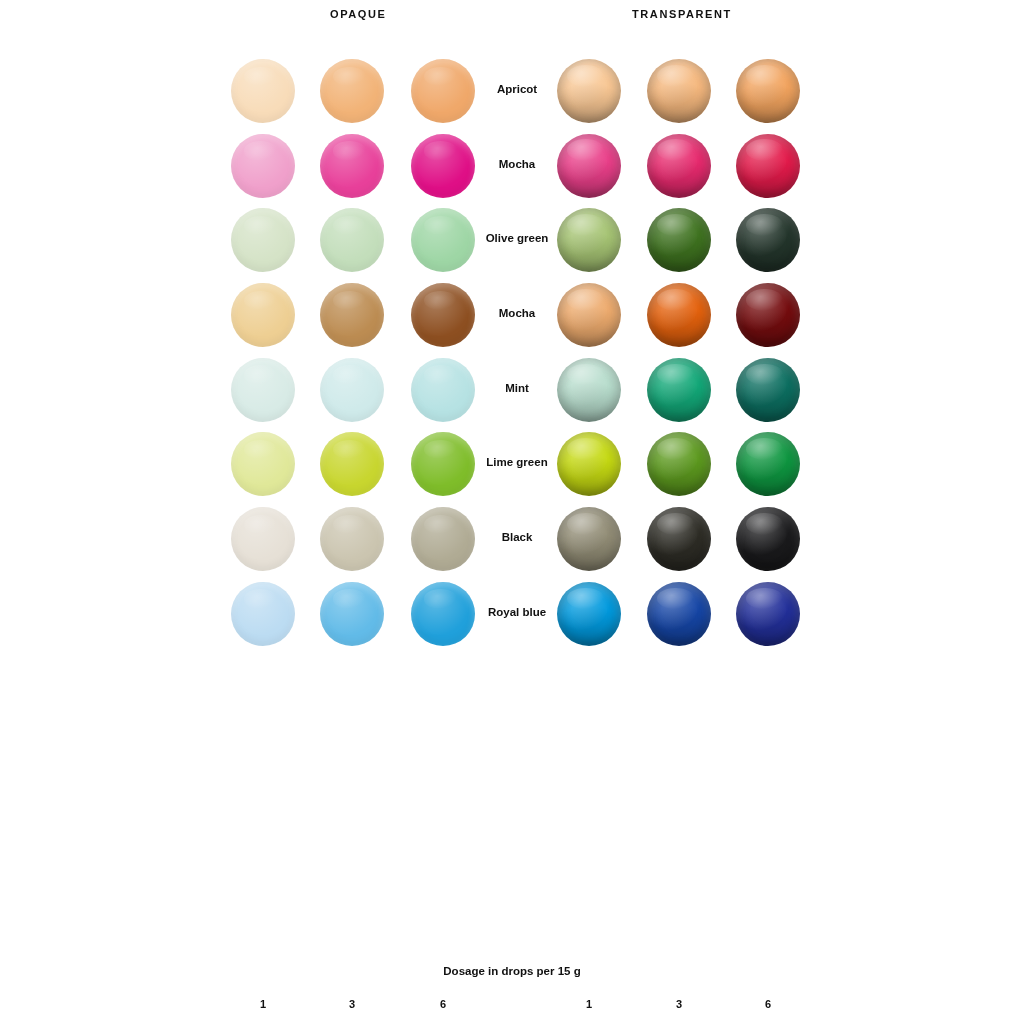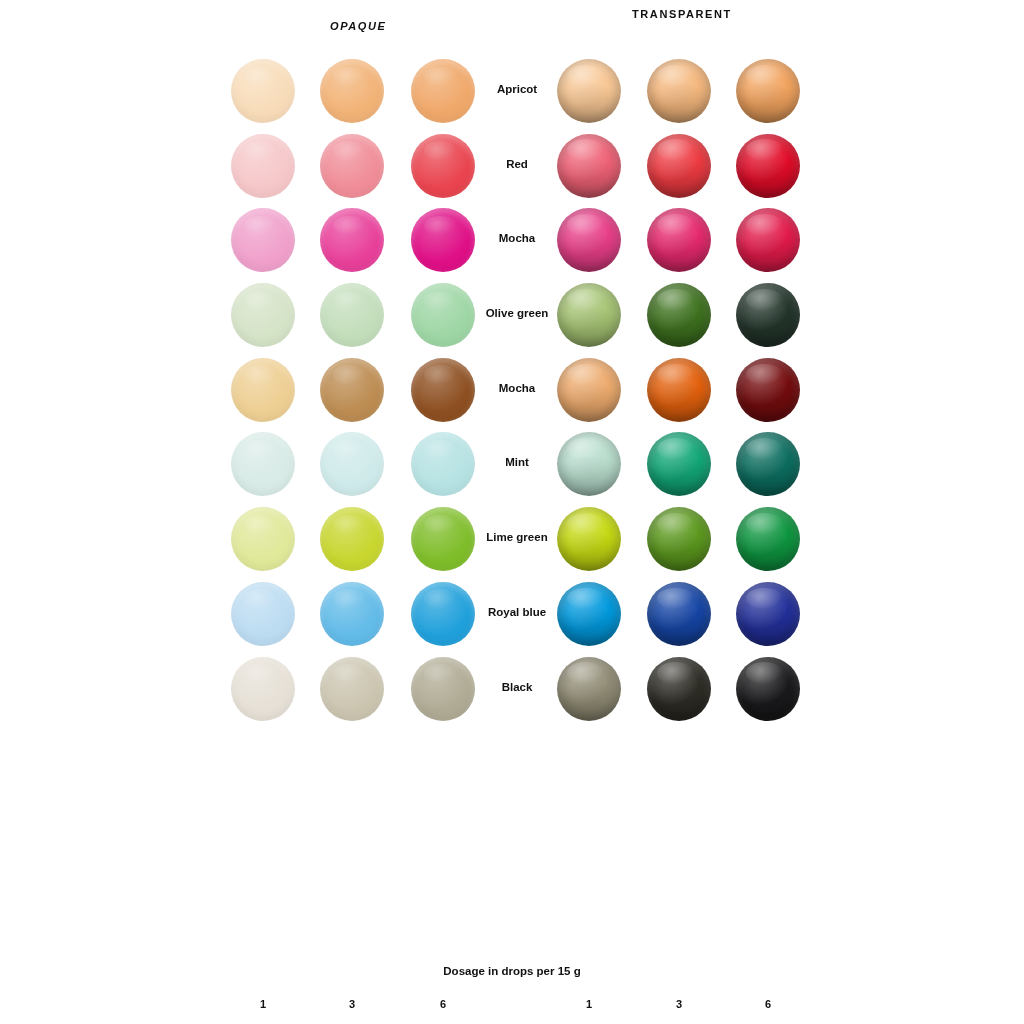--- a/index.html
+++ b/index.html
@@ -27,21 +27,21 @@
     height: 18px;
   }
   .header-label {
     position: absolute;
     font-size: 11px;
     font-weight: bold;
     letter-spacing: 1.6px;
     color: #111111;
     white-space: nowrap;
   }
-  #hdr-opaque { left: 330px; top: 12px; font-style: italic; }
+  #hdr-opaque { left: 330px; top: 0; }
   #hdr-transparent { left: 632px; top: 0; }
 
   
   #grid {
     position: absolute;
     top: 57px;
     left: 0;
     width: 1024px;
   }
   .swatch-row {
@@ -151,29 +151,20 @@
       <div class="swatch-row">
         <div class="swatch c0 op" style="background: radial-gradient(circle at 38% 30%, rgba(255, 255, 255, 0.26), rgba(255, 255, 255, 0) 58%), rgb(248, 220, 185);"></div>
         <div class="swatch c1 op" style="background: radial-gradient(circle at 38% 30%, rgba(255, 255, 255, 0.26), rgba(255, 255, 255, 0) 58%), rgb(242, 179, 119);"></div>
         <div class="swatch c2 op" style="background: radial-gradient(circle at 38% 30%, rgba(255, 255, 255, 0.26), rgba(255, 255, 255, 0) 58%), rgb(240, 168, 106);"></div>
         <div class="swatch c3 tr" style="background: radial-gradient(circle at 36% 27%, rgba(255, 255, 255, 0.3), rgba(255, 255, 255, 0) 50%), radial-gradient(circle at 50% 112%, rgba(0, 0, 0, 0.26), rgba(0, 0, 0, 0) 62%), rgb(248, 199, 148);"></div>
         <div class="swatch c4 tr" style="background: radial-gradient(circle at 36% 27%, rgba(255, 255, 255, 0.3), rgba(255, 255, 255, 0) 50%), radial-gradient(circle at 50% 112%, rgba(0, 0, 0, 0.26), rgba(0, 0, 0, 0) 62%), rgb(245, 184, 126);"></div>
         <div class="swatch c5 tr" style="background: radial-gradient(circle at 36% 27%, rgba(255, 255, 255, 0.3), rgba(255, 255, 255, 0) 50%), radial-gradient(circle at 50% 112%, rgba(0, 0, 0, 0.26), rgba(0, 0, 0, 0) 62%), rgb(242, 164, 95);"></div>
         <div class="row-label">Apricot</div>
       </div>
       <div class="swatch-row">
-        <div class="swatch c0 op" style="background: radial-gradient(circle at 38% 30%, rgba(255, 255, 255, 0.26), rgba(255, 255, 255, 0) 58%), rgb(246, 199, 201);"></div>
-        <div class="swatch c1 op" style="background: radial-gradient(circle at 38% 30%, rgba(255, 255, 255, 0.26), rgba(255, 255, 255, 0) 58%), rgb(240, 141, 152);"></div>
-        <div class="swatch c2 op" style="background: radial-gradient(circle at 38% 30%, rgba(255, 255, 255, 0.26), rgba(255, 255, 255, 0) 58%), rgb(233, 68, 79);"></div>
-        <div class="swatch c3 tr" style="background: radial-gradient(circle at 36% 27%, rgba(255, 255, 255, 0.3), rgba(255, 255, 255, 0) 50%), radial-gradient(circle at 50% 112%, rgba(0, 0, 0, 0.26), rgba(0, 0, 0, 0) 62%), rgb(239, 98, 118);"></div>
-        <div class="swatch c4 tr" style="background: radial-gradient(circle at 36% 27%, rgba(255, 255, 255, 0.3), rgba(255, 255, 255, 0) 50%), radial-gradient(circle at 50% 112%, rgba(0, 0, 0, 0.26), rgba(0, 0, 0, 0) 62%), rgb(238, 59, 66);"></div>
-        <div class="swatch c5 tr" style="background: radial-gradient(circle at 36% 27%, rgba(255, 255, 255, 0.3), rgba(255, 255, 255, 0) 50%), radial-gradient(circle at 50% 112%, rgba(0, 0, 0, 0.26), rgba(0, 0, 0, 0) 62%), rgb(226, 13, 41);"></div>
-        <div class="row-label">Red</div>
-      </div>
-      <div class="swatch-row">
         <div class="swatch c0 op" style="background: radial-gradient(circle at 38% 30%, rgba(255, 255, 255, 0.26), rgba(255, 255, 255, 0) 58%), rgb(240, 160, 203);"></div>
         <div class="swatch c1 op" style="background: radial-gradient(circle at 38% 30%, rgba(255, 255, 255, 0.26), rgba(255, 255, 255, 0) 58%), rgb(232, 64, 154);"></div>
         <div class="swatch c2 op" style="background: radial-gradient(circle at 38% 30%, rgba(255, 255, 255, 0.26), rgba(255, 255, 255, 0) 58%), rgb(223, 15, 134);"></div>
         <div class="swatch c3 tr" style="background: radial-gradient(circle at 36% 27%, rgba(255, 255, 255, 0.3), rgba(255, 255, 255, 0) 50%), radial-gradient(circle at 50% 112%, rgba(0, 0, 0, 0.26), rgba(0, 0, 0, 0) 62%), rgb(233, 63, 137);"></div>
         <div class="swatch c4 tr" style="background: radial-gradient(circle at 36% 27%, rgba(255, 255, 255, 0.3), rgba(255, 255, 255, 0) 50%), radial-gradient(circle at 50% 112%, rgba(0, 0, 0, 0.26), rgba(0, 0, 0, 0) 62%), rgb(231, 42, 110);"></div>
         <div class="swatch c5 tr" style="background: radial-gradient(circle at 36% 27%, rgba(255, 255, 255, 0.3), rgba(255, 255, 255, 0) 50%), radial-gradient(circle at 50% 112%, rgba(0, 0, 0, 0.26), rgba(0, 0, 0, 0) 62%), rgb(227, 27, 75);"></div>
         <div class="row-label">Mocha</div>
       </div>
       <div class="swatch-row">
         <div class="swatch c0 op" style="background: radial-gradient(circle at 38% 30%, rgba(255, 255, 255, 0.26), rgba(255, 255, 255, 0) 58%), rgb(213, 227, 199);"></div>
@@ -205,36 +196,36 @@
       <div class="swatch-row">
         <div class="swatch c0 op" style="background: radial-gradient(circle at 38% 30%, rgba(255, 255, 255, 0.26), rgba(255, 255, 255, 0) 58%), rgb(224, 232, 153);"></div>
         <div class="swatch c1 op" style="background: radial-gradient(circle at 38% 30%, rgba(255, 255, 255, 0.26), rgba(255, 255, 255, 0) 58%), rgb(200, 214, 47);"></div>
         <div class="swatch c2 op" style="background: radial-gradient(circle at 38% 30%, rgba(255, 255, 255, 0.26), rgba(255, 255, 255, 0) 58%), rgb(127, 189, 42);"></div>
         <div class="swatch c3 tr" style="background: radial-gradient(circle at 36% 27%, rgba(255, 255, 255, 0.3), rgba(255, 255, 255, 0) 50%), radial-gradient(circle at 50% 112%, rgba(0, 0, 0, 0.26), rgba(0, 0, 0, 0) 62%), rgb(197, 217, 19);"></div>
         <div class="swatch c4 tr" style="background: radial-gradient(circle at 36% 27%, rgba(255, 255, 255, 0.3), rgba(255, 255, 255, 0) 50%), radial-gradient(circle at 50% 112%, rgba(0, 0, 0, 0.26), rgba(0, 0, 0, 0) 62%), rgb(93, 154, 31);"></div>
         <div class="swatch c5 tr" style="background: radial-gradient(circle at 36% 27%, rgba(255, 255, 255, 0.3), rgba(255, 255, 255, 0) 50%), radial-gradient(circle at 50% 112%, rgba(0, 0, 0, 0.26), rgba(0, 0, 0, 0) 62%), rgb(15, 151, 65);"></div>
         <div class="row-label">Lime green</div>
       </div>
       <div class="swatch-row">
+        <div class="swatch c0 op" style="background: radial-gradient(circle at 38% 30%, rgba(255, 255, 255, 0.26), rgba(255, 255, 255, 0) 58%), rgb(230, 224, 214);"></div>
+        <div class="swatch c1 op" style="background: radial-gradient(circle at 38% 30%, rgba(255, 255, 255, 0.26), rgba(255, 255, 255, 0) 58%), rgb(203, 197, 176);"></div>
+        <div class="swatch c2 op" style="background: radial-gradient(circle at 38% 30%, rgba(255, 255, 255, 0.26), rgba(255, 255, 255, 0) 58%), rgb(176, 171, 148);"></div>
+        <div class="swatch c3 tr" style="background: radial-gradient(circle at 36% 27%, rgba(255, 255, 255, 0.3), rgba(255, 255, 255, 0) 50%), radial-gradient(circle at 50% 112%, rgba(0, 0, 0, 0.26), rgba(0, 0, 0, 0) 62%), rgb(146, 141, 118);"></div>
+        <div class="swatch c4 tr" style="background: radial-gradient(circle at 36% 27%, rgba(255, 255, 255, 0.3), rgba(255, 255, 255, 0) 50%), radial-gradient(circle at 50% 112%, rgba(0, 0, 0, 0.26), rgba(0, 0, 0, 0) 62%), rgb(46, 45, 38);"></div>
+        <div class="swatch c5 tr" style="background: radial-gradient(circle at 36% 27%, rgba(255, 255, 255, 0.3), rgba(255, 255, 255, 0) 50%), radial-gradient(circle at 50% 112%, rgba(0, 0, 0, 0.26), rgba(0, 0, 0, 0) 62%), rgb(27, 27, 29);"></div>
+        <div class="row-label">Black</div>
+      </div>
+      <div class="swatch-row">
         <div class="swatch c0 op" style="background: radial-gradient(circle at 38% 30%, rgba(255, 255, 255, 0.26), rgba(255, 255, 255, 0) 58%), rgb(188, 220, 242);"></div>
         <div class="swatch c1 op" style="background: radial-gradient(circle at 38% 30%, rgba(255, 255, 255, 0.26), rgba(255, 255, 255, 0) 58%), rgb(98, 187, 232);"></div>
         <div class="swatch c2 op" style="background: radial-gradient(circle at 38% 30%, rgba(255, 255, 255, 0.26), rgba(255, 255, 255, 0) 58%), rgb(32, 160, 219);"></div>
         <div class="swatch c3 tr" style="background: radial-gradient(circle at 36% 27%, rgba(255, 255, 255, 0.3), rgba(255, 255, 255, 0) 50%), radial-gradient(circle at 50% 112%, rgba(0, 0, 0, 0.26), rgba(0, 0, 0, 0) 62%), rgb(2, 154, 222);"></div>
         <div class="swatch c4 tr" style="background: radial-gradient(circle at 36% 27%, rgba(255, 255, 255, 0.3), rgba(255, 255, 255, 0) 50%), radial-gradient(circle at 50% 112%, rgba(0, 0, 0, 0.26), rgba(0, 0, 0, 0) 62%), rgb(22, 70, 166);"></div>
         <div class="swatch c5 tr" style="background: radial-gradient(circle at 36% 27%, rgba(255, 255, 255, 0.3), rgba(255, 255, 255, 0) 50%), radial-gradient(circle at 50% 112%, rgba(0, 0, 0, 0.26), rgba(0, 0, 0, 0) 62%), rgb(35, 48, 154);"></div>
         <div class="row-label">Royal blue</div>
-      </div>
-      <div class="swatch-row">
-        <div class="swatch c0 op" style="background: radial-gradient(circle at 38% 30%, rgba(255, 255, 255, 0.26), rgba(255, 255, 255, 0) 58%), rgb(230, 224, 214);"></div>
-        <div class="swatch c1 op" style="background: radial-gradient(circle at 38% 30%, rgba(255, 255, 255, 0.26), rgba(255, 255, 255, 0) 58%), rgb(203, 197, 176);"></div>
-        <div class="swatch c2 op" style="background: radial-gradient(circle at 38% 30%, rgba(255, 255, 255, 0.26), rgba(255, 255, 255, 0) 58%), rgb(176, 171, 148);"></div>
-        <div class="swatch c3 tr" style="background: radial-gradient(circle at 36% 27%, rgba(255, 255, 255, 0.3), rgba(255, 255, 255, 0) 50%), radial-gradient(circle at 50% 112%, rgba(0, 0, 0, 0.26), rgba(0, 0, 0, 0) 62%), rgb(146, 141, 118);"></div>
-        <div class="swatch c4 tr" style="background: radial-gradient(circle at 36% 27%, rgba(255, 255, 255, 0.3), rgba(255, 255, 255, 0) 50%), radial-gradient(circle at 50% 112%, rgba(0, 0, 0, 0.26), rgba(0, 0, 0, 0) 62%), rgb(46, 45, 38);"></div>
-        <div class="swatch c5 tr" style="background: radial-gradient(circle at 36% 27%, rgba(255, 255, 255, 0.3), rgba(255, 255, 255, 0) 50%), radial-gradient(circle at 50% 112%, rgba(0, 0, 0, 0.26), rgba(0, 0, 0, 0) 62%), rgb(27, 27, 29);"></div>
-        <div class="row-label">Black</div>
       </div>
     </div>
 
   <div id="footer-caption">Dosage in drops per 15 g</div>
 
   <div id="footer-numbers">
       <div class="dose-num" style="left: 231px;">1</div>
       <div class="dose-num" style="left: 320px;">3</div>
       <div class="dose-num" style="left: 411px;">6</div>
       <div class="dose-num" style="left: 557px;">1</div>

